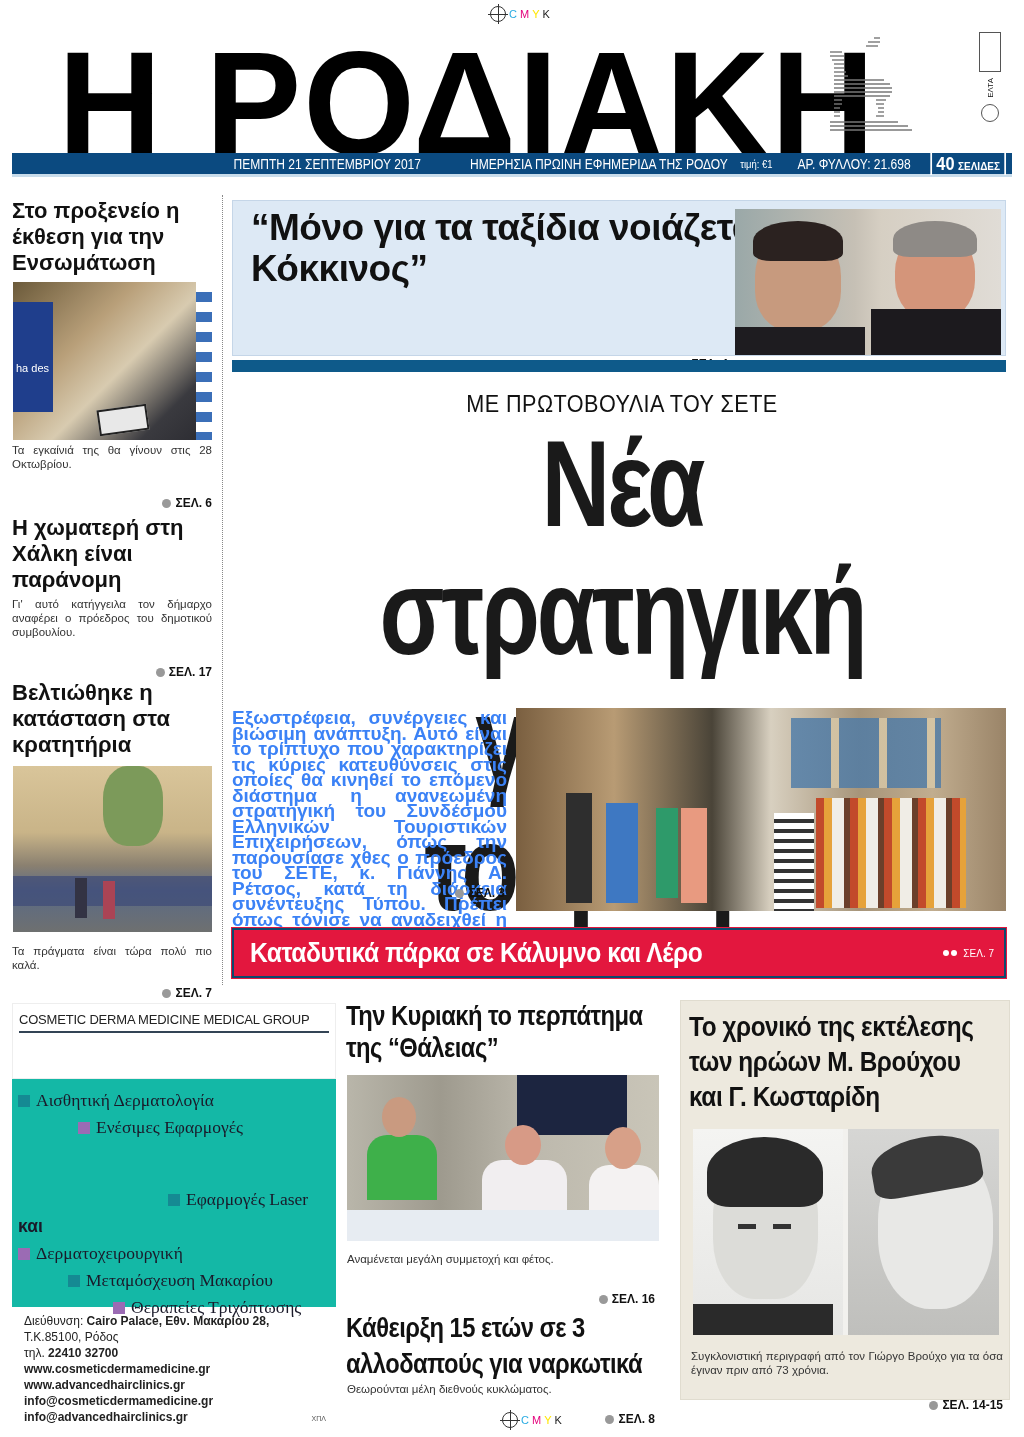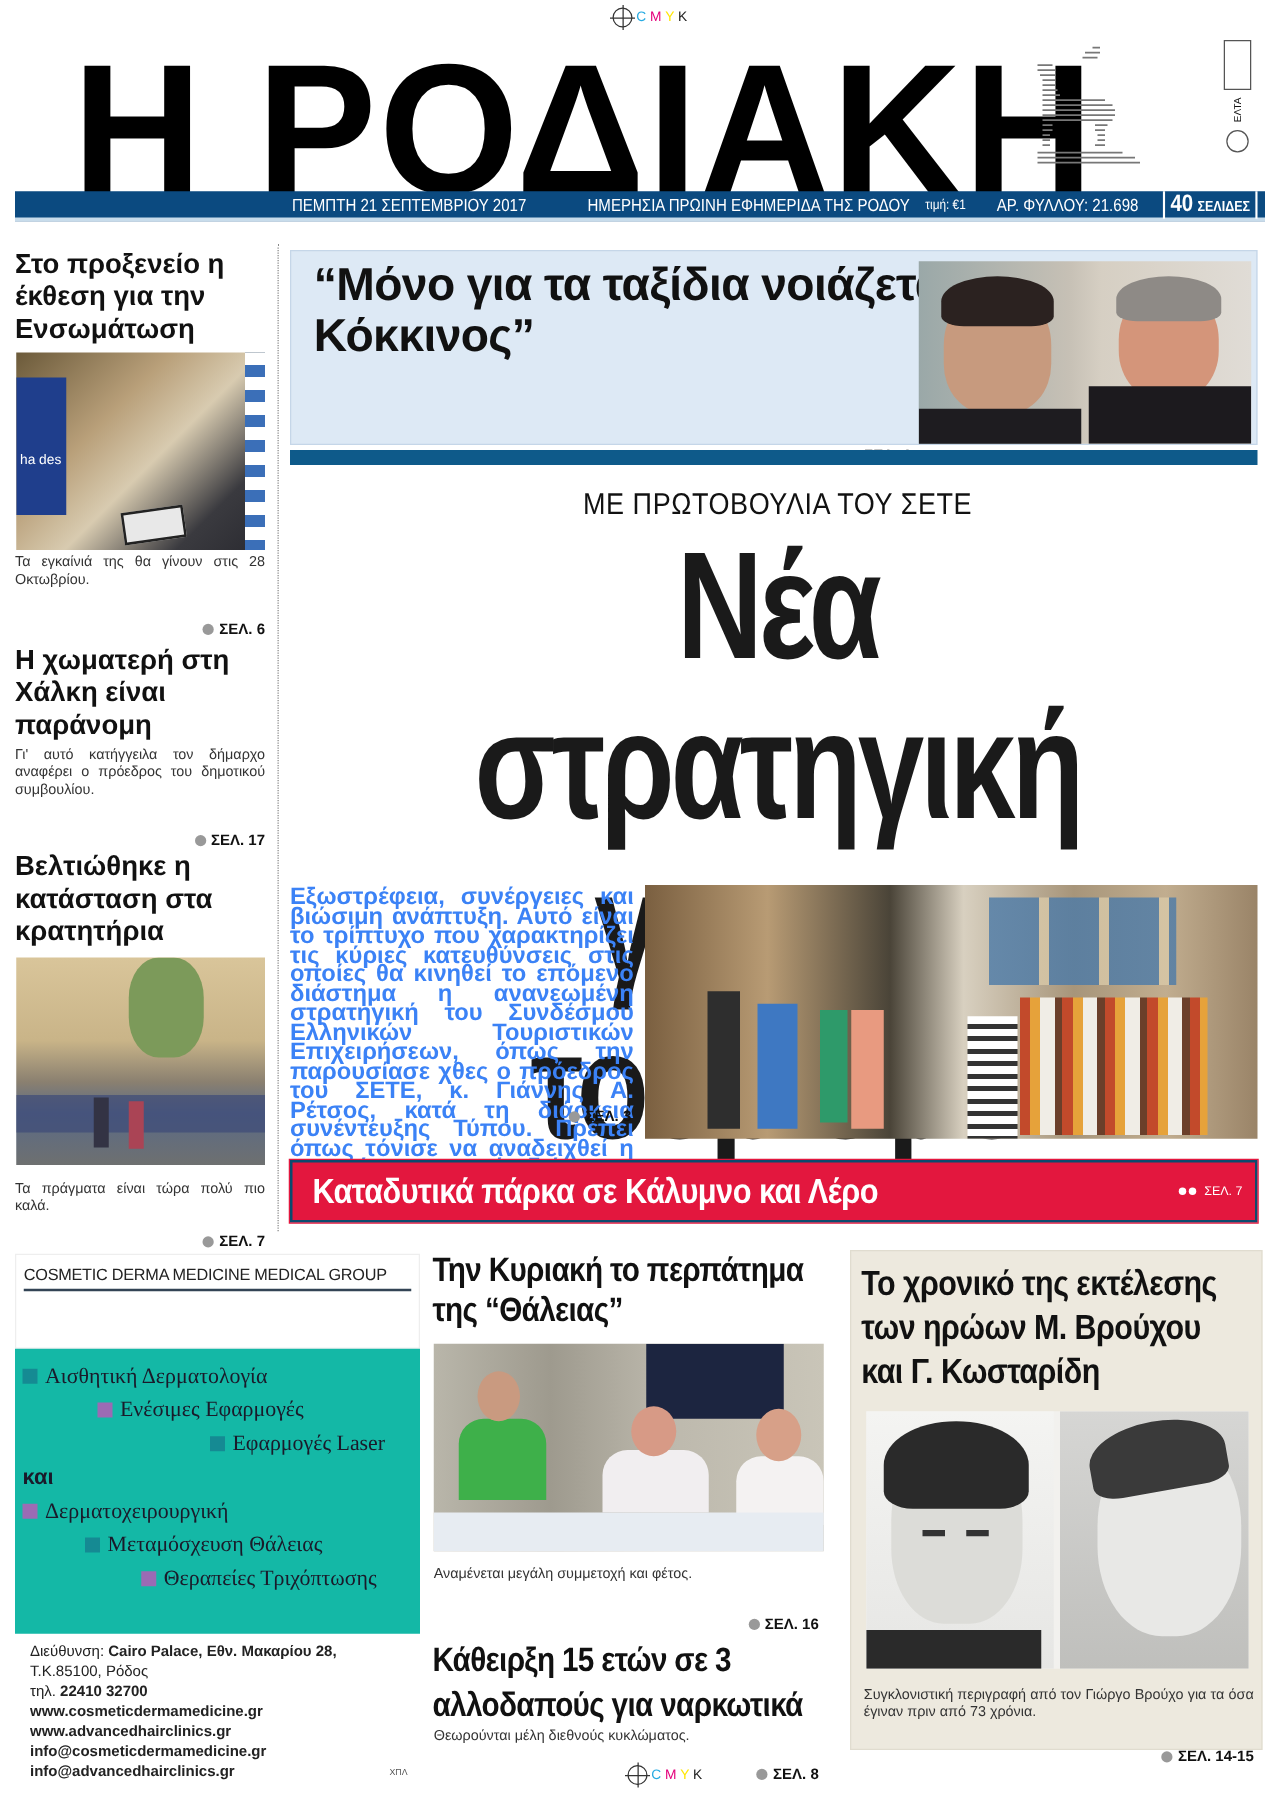--- a/index.html
+++ b/index.html
@@ -228,34 +228,34 @@
   </div>
   <div class="svc">
     <div style="padding-left:0;">
         <span class="sq t"></span>
         <span>Αισθητική Δερματολογία</span>
       </div>
     <div style="padding-left:60px;">
         <span class="sq p"></span>
         <span>Ενέσιμες Εφαρμογές</span>
       </div>
-    <div style="padding-left:150px;">
+    <div style="padding-left:150px;margin-top:45px;">
         <span class="sq t"></span>
         <span>Εφαρμογές Laser</span>
       </div>
     <div style="font-weight:bold;font-family:'Liberation Sans',sans-serif;">
         <span>και</span>
       </div>
     <div>
         <span class="sq p"></span>
         <span>Δερματοχειρουργική</span>
       </div>
     <div style="padding-left:50px;">
         <span class="sq t"></span>
-        <span>Μεταμόσχευση Θάλειας</span>
+        <span>Μεταμόσχευση Μακαρίου</span>
       </div>
     <div style="padding-left:95px;">
         <span class="sq p"></span>
         <span>Θεραπείες Τριχόπτωσης</span>
       </div>
   </div>
   <div class="contact">
     <div><span>Διεύθυνση:</span> <b>Cairo Palace, Εθν. Μακαρίου 28,</b></div>
     <div>Τ.Κ.85100, Ρόδος</div>
     <div><span>τηλ.</span> <b>22410 32700</b></div>

